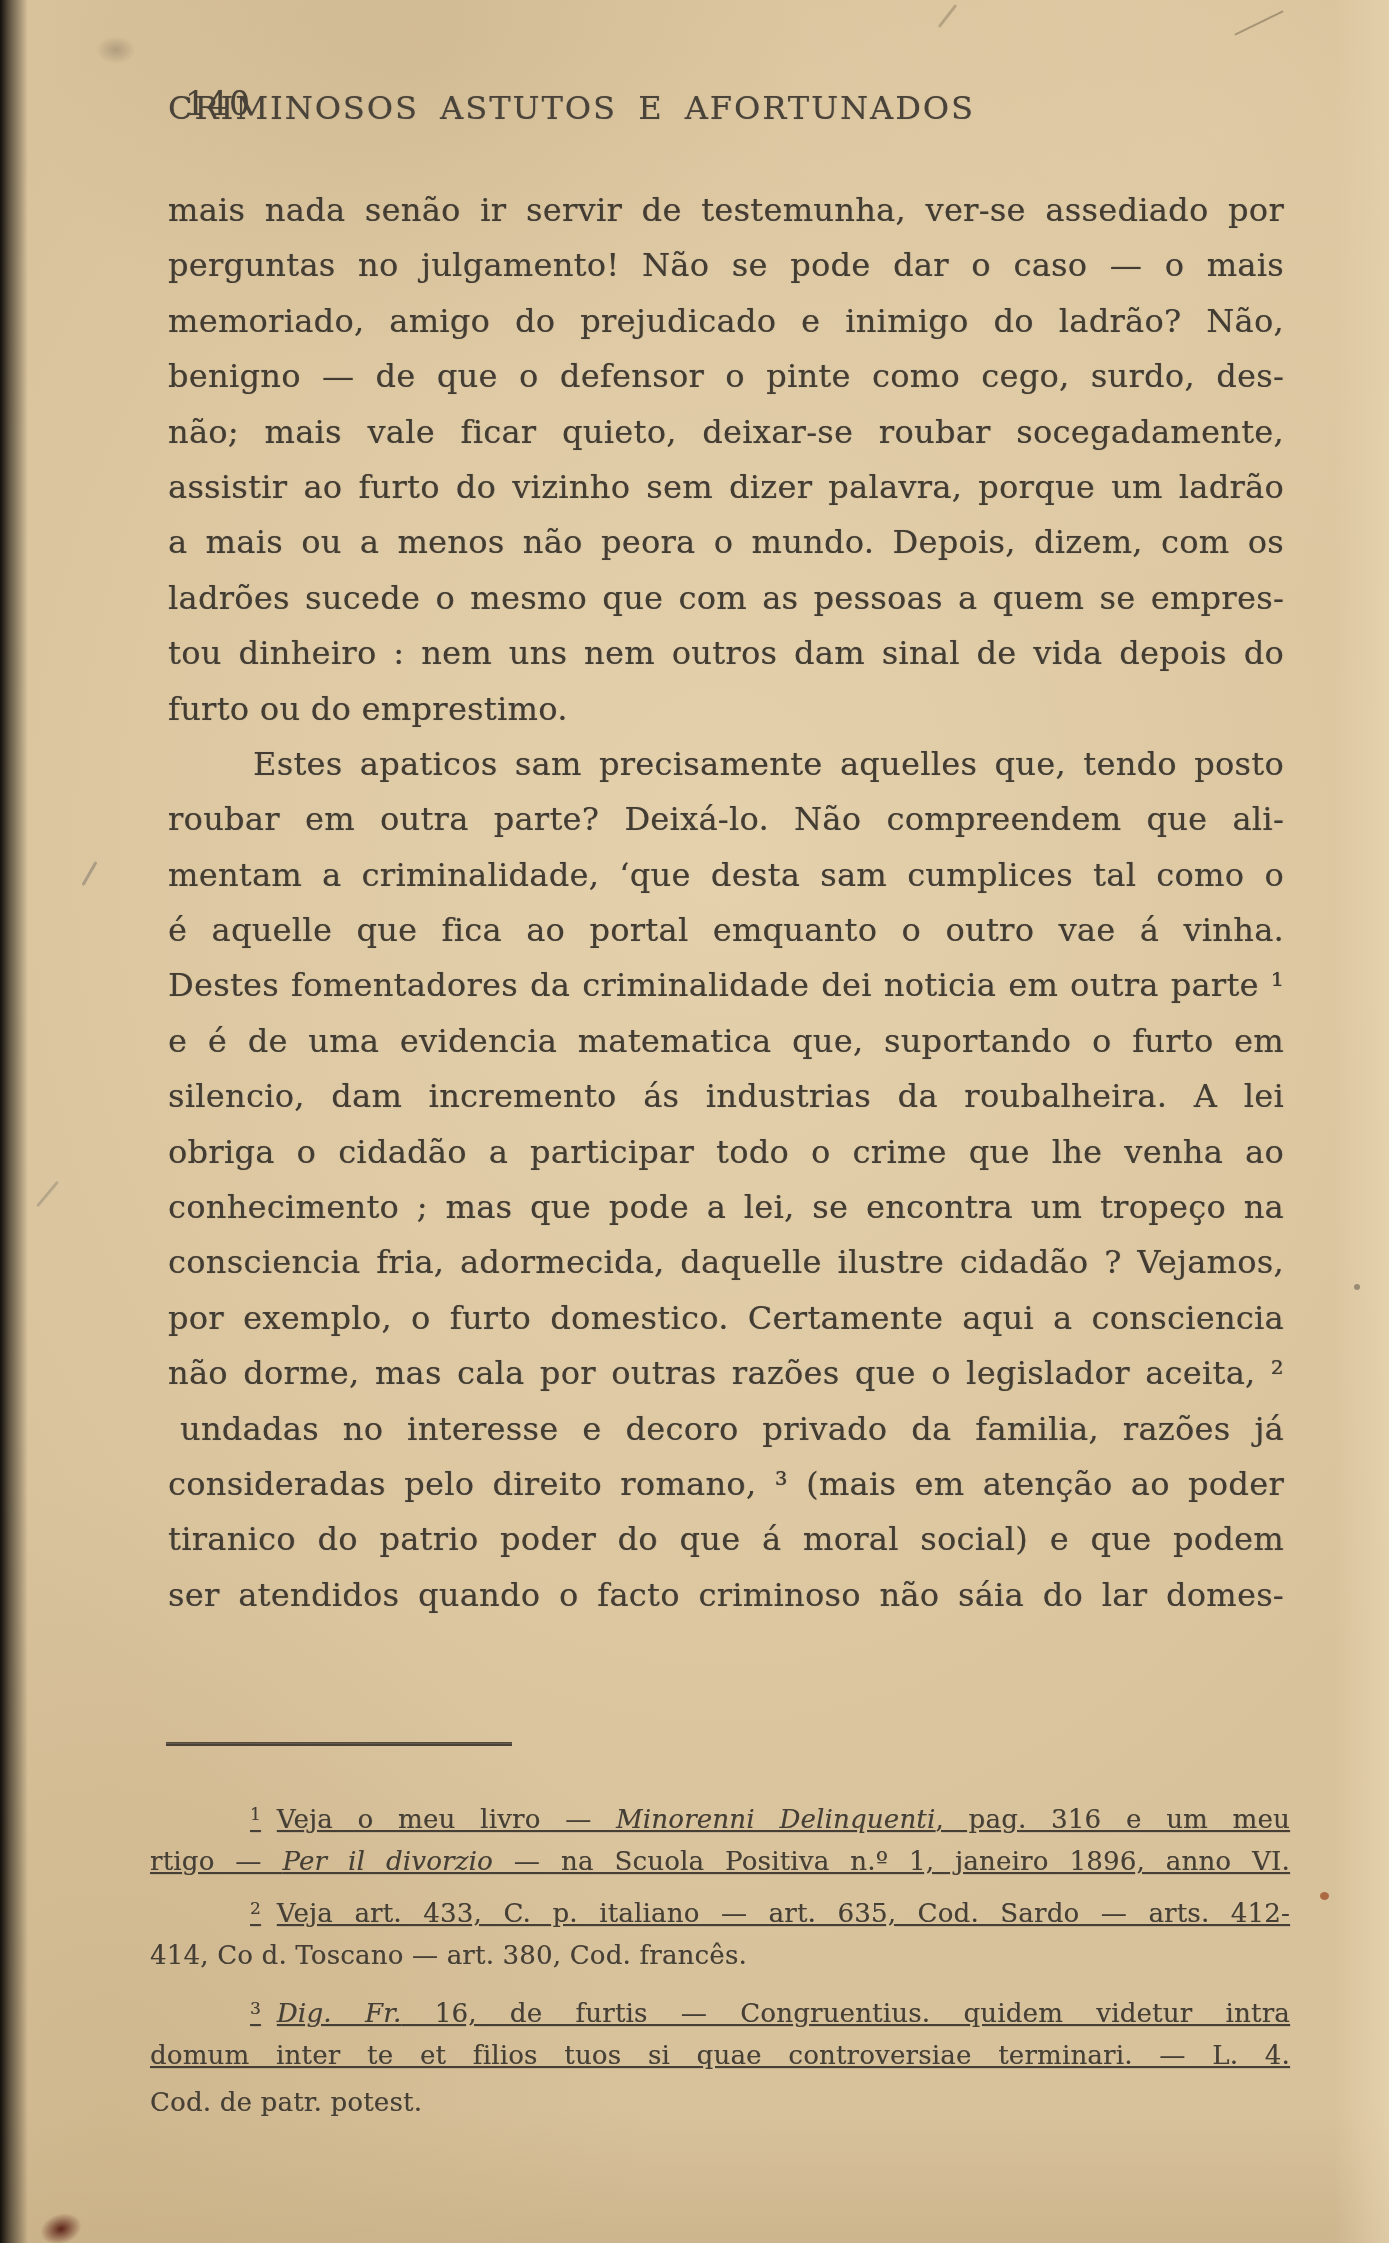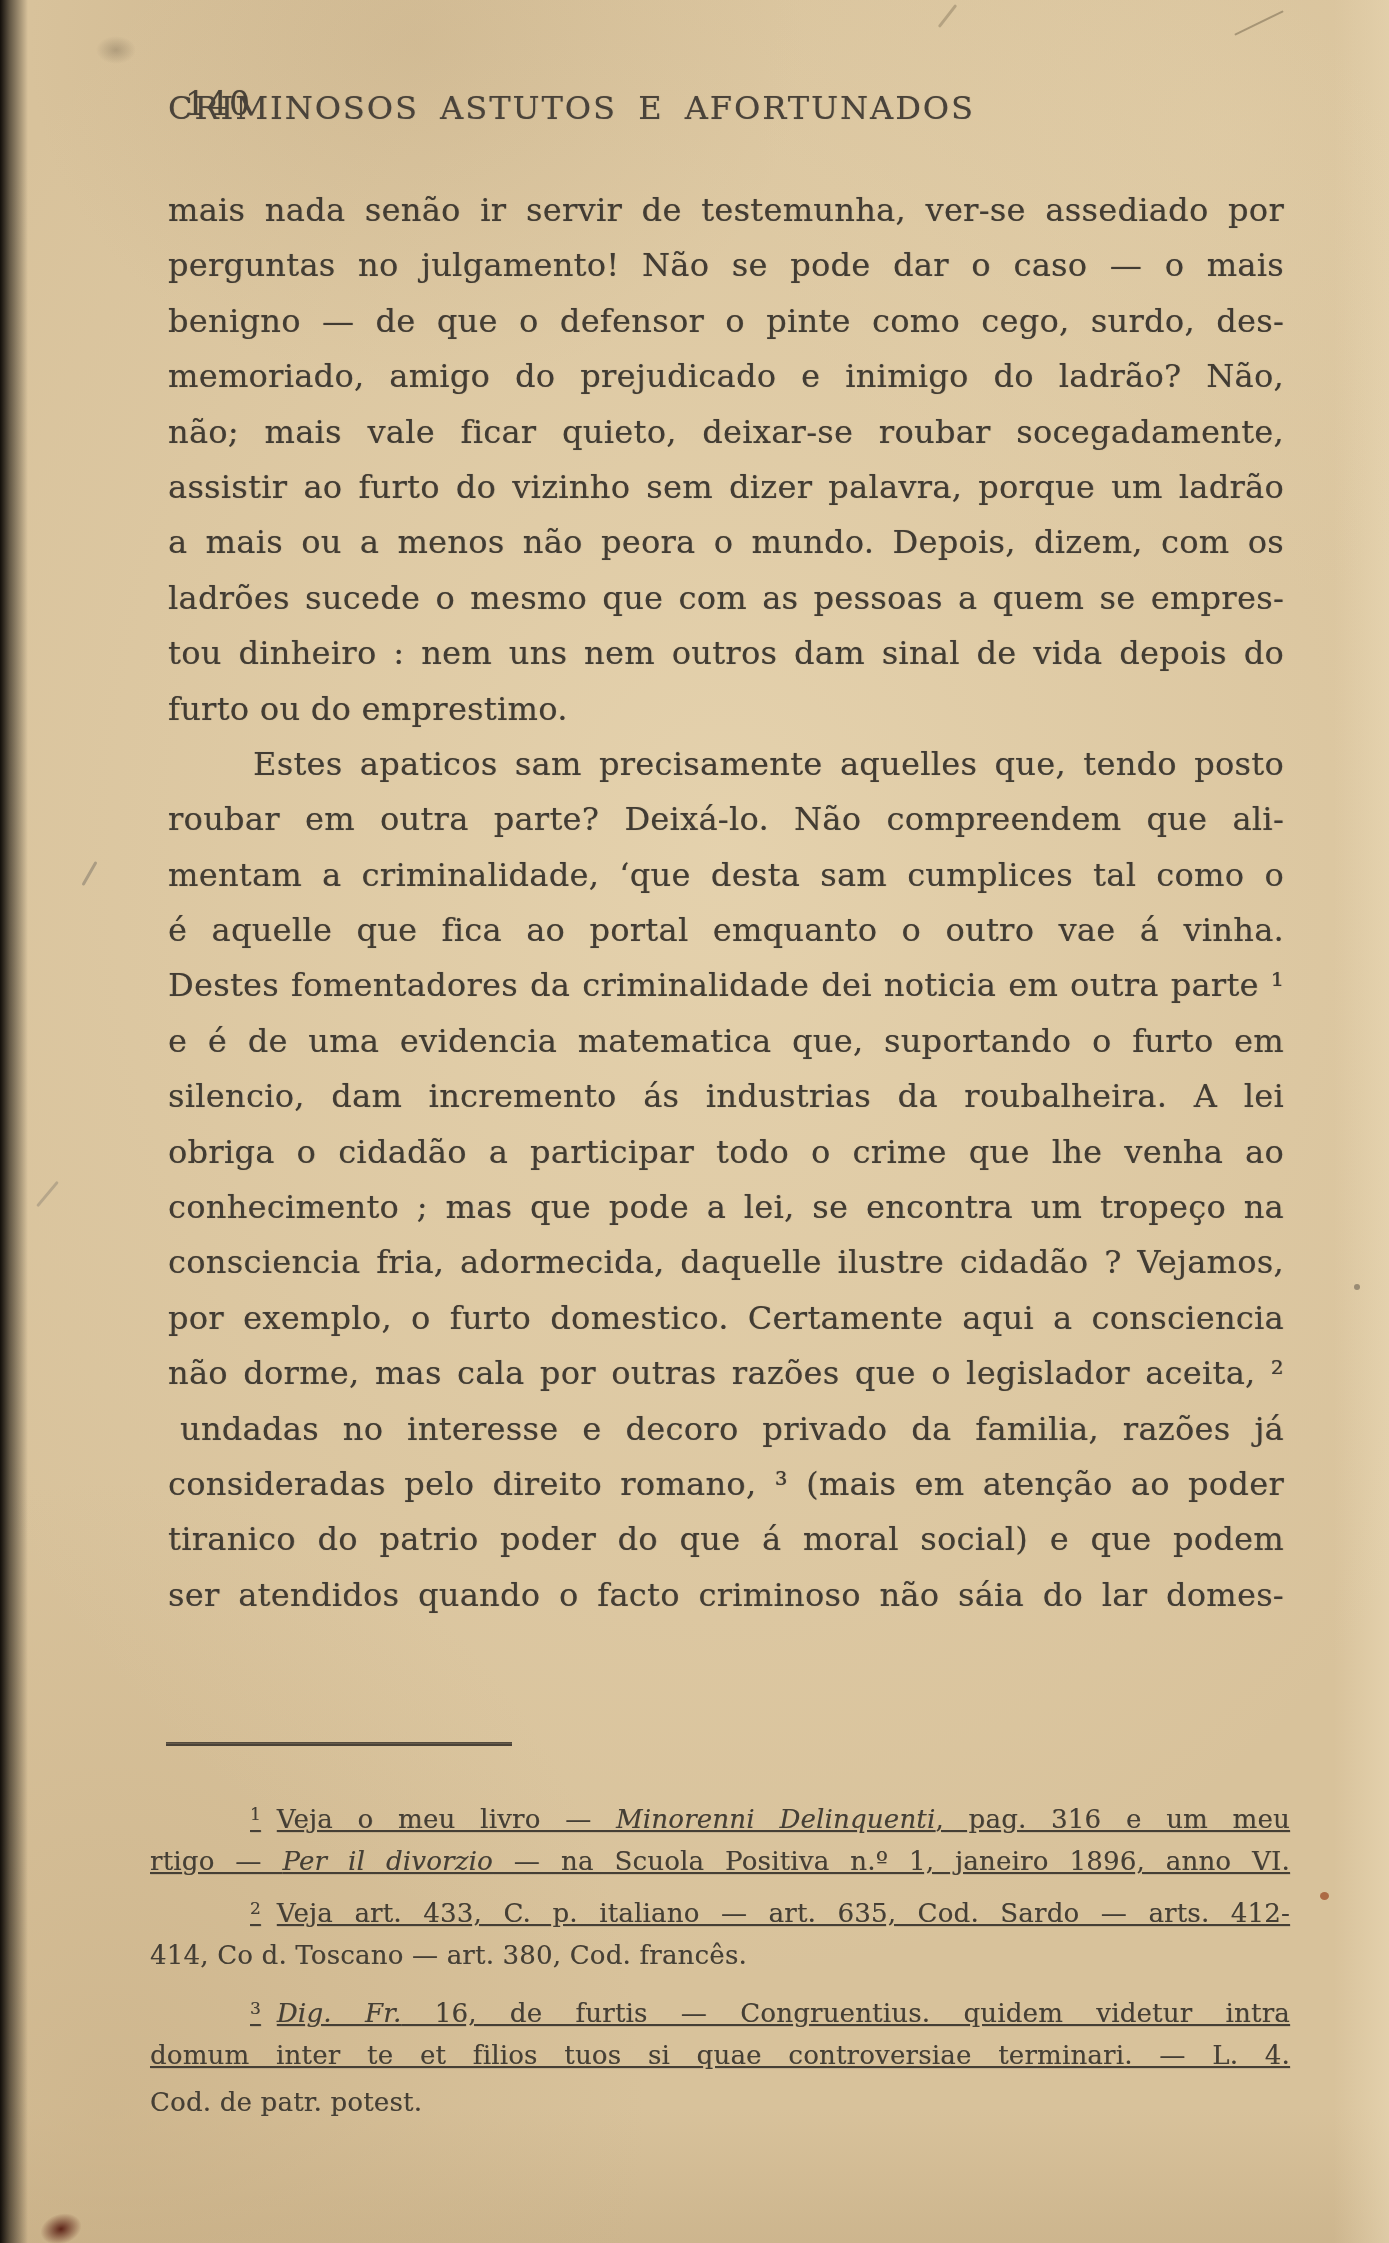--- a/index.html
+++ b/index.html
@@ -78,22 +78,22 @@
   <div class="smudge-top"></div>
 
   <header>
     <span class="hdr-num">140</span>
     <span class="hdr-title">CRIMINOSOS ASTUTOS E AFORTUNADOS</span>
   </header>
 
   <main class="body-text">
       <div class="bl j">mais nada senão ir servir de testemunha, ver-se assediado por</div>
       <div class="bl j">perguntas no julgamento! Não se pode dar o caso — o mais</div>
+      <div class="bl j">memoriado, amigo do prejudicado e inimigo do ladrão? Não,</div>
       <div class="bl j">benigno — de que o defensor o pinte como cego, surdo, des-</div>
-      <div class="bl j">memoriado, amigo do prejudicado e inimigo do ladrão? Não,</div>
       <div class="bl j">não; mais vale ficar quieto, deixar-se roubar socegadamente,</div>
       <div class="bl j">assistir ao furto do vizinho sem dizer palavra, porque um ladrão</div>
       <div class="bl j">a mais ou a menos não peora o mundo. Depois, dizem, com os</div>
       <div class="bl j">ladrões sucede o mesmo que com as pessoas a quem se empres-</div>
       <div class="bl j">tou dinheiro : nem uns nem outros dam sinal de vida depois do</div>
       <div class="bl">furto ou do emprestimo.</div>
       <div class="bl j" style="text-indent: 85px;">Estes apaticos sam precisamente aquelles que, tendo posto</div>
       <div class="bl j">roubar em outra parte? Deixá-lo. Não compreendem que ali-</div>
       <div class="bl j">mentam a criminalidade, ‘que desta sam cumplices tal como o</div>
       <div class="bl j">é aquelle que fica ao portal emquanto o outro vae á vinha.</div>

